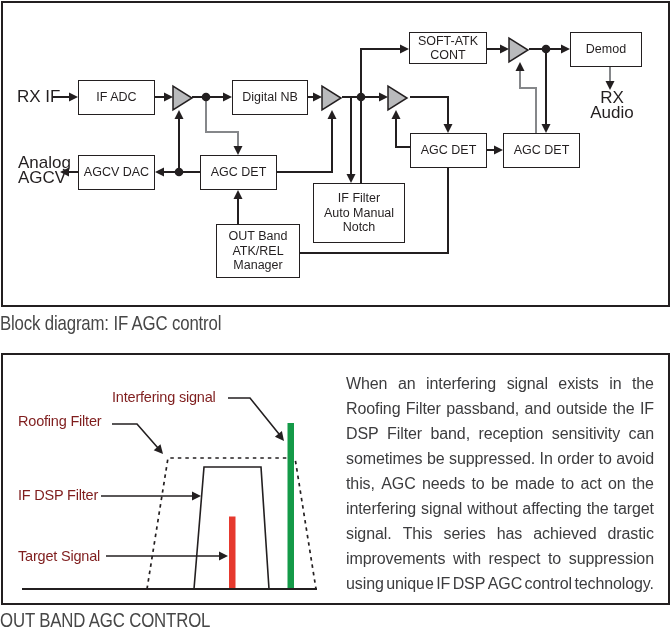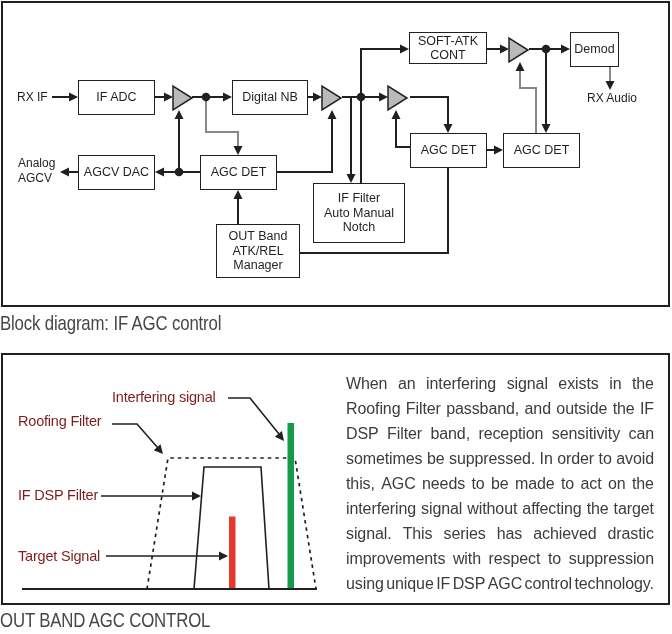--- a/index.html
+++ b/index.html
@@ -3,21 +3,21 @@
 <meta charset="utf-8">
 <style>
   html,body{margin:0;padding:0;background:#fff;}
   #page{position:relative;width:672px;height:634px;background:#fff;overflow:hidden;
         font-family:"Liberation Sans",sans-serif;}
   .panel{position:absolute;border:2px solid #231f20;background:#fff;box-sizing:border-box;z-index:1;}
   svg.layer{position:absolute;left:0;top:0;z-index:2;pointer-events:none;}
   .dbox{position:absolute;background:#fff;border:1.5px solid #231f20;box-sizing:border-box;
         display:flex;align-items:center;justify-content:center;text-align:center;
         font-size:12.5px;line-height:14.5px;color:#231f20;white-space:pre-line;z-index:3;}
-  .dlabel{position:absolute;font-size:12px;line-height:14.5px;color:#231f20;white-space:pre-line;z-index:3;}
+  .dlabel{position:absolute;font-size:17px;line-height:14.5px;color:#231f20;white-space:pre-line;z-index:3;}
   .d2label{position:absolute;font-size:14.5px;letter-spacing:-0.2px;color:#7f1d1d;z-index:3;}
   .caption{position:absolute;font-size:21px;color:#474747;letter-spacing:-0.2px;
            transform:scaleX(0.8);transform-origin:0 0;z-index:3;white-space:nowrap;}
   #description{position:absolute;left:346px;top:371px;width:308px;z-index:3;color:#3c3c3e;}
   .jline{display:flex;justify-content:space-between;white-space:nowrap;
          height:25px;line-height:25px;font-size:16px;letter-spacing:-0.1px;}
 </style>
 </head>
 <body>
 
@@ -120,21 +120,21 @@
       <polygon points="228,556 219,551.5 219,560.5"></polygon>
     </g>
   </svg>
 
   <div class="dlabel" style="left:17px;top:90px;">RX IF</div>
 
   <div class="dbox" style="left:78px;top:80px;width:77px;height:35px;">IF ADC</div>
   <div class="dbox" style="left:409px;top:32px;width:78px;height:32px;">SOFT-ATK
 CONT</div>
   <div class="dbox" style="left:232px;top:80px;width:76px;height:35px;">Digital NB</div>
-  <div class="dbox" style="left:570px;top:32px;width:49px;height:35px;">Demod</div>
+  <div class="dbox" style="left:570px;top:32px;width:72px;height:35px;">Demod</div>
   <div class="dbox" style="left:78px;top:155px;width:77px;height:35px;text-align:right;">AGCV DAC</div>
   <div class="dbox" style="left:200px;top:155px;width:77px;height:35px;">AGC DET</div>
   <div class="dbox" style="left:410px;top:133px;width:77px;height:35px;">AGC DET</div>
   <div class="dbox" style="left:503px;top:133px;width:77px;height:35px;">AGC DET</div>
   <div class="dbox" style="left:313px;top:183px;width:92px;height:60px;">IF Filter
 Auto Manual
 Notch</div>
   <div class="dbox" style="left:216px;top:224px;width:84px;height:54px;">OUT Band
 ATK/REL
 Manager</div>

